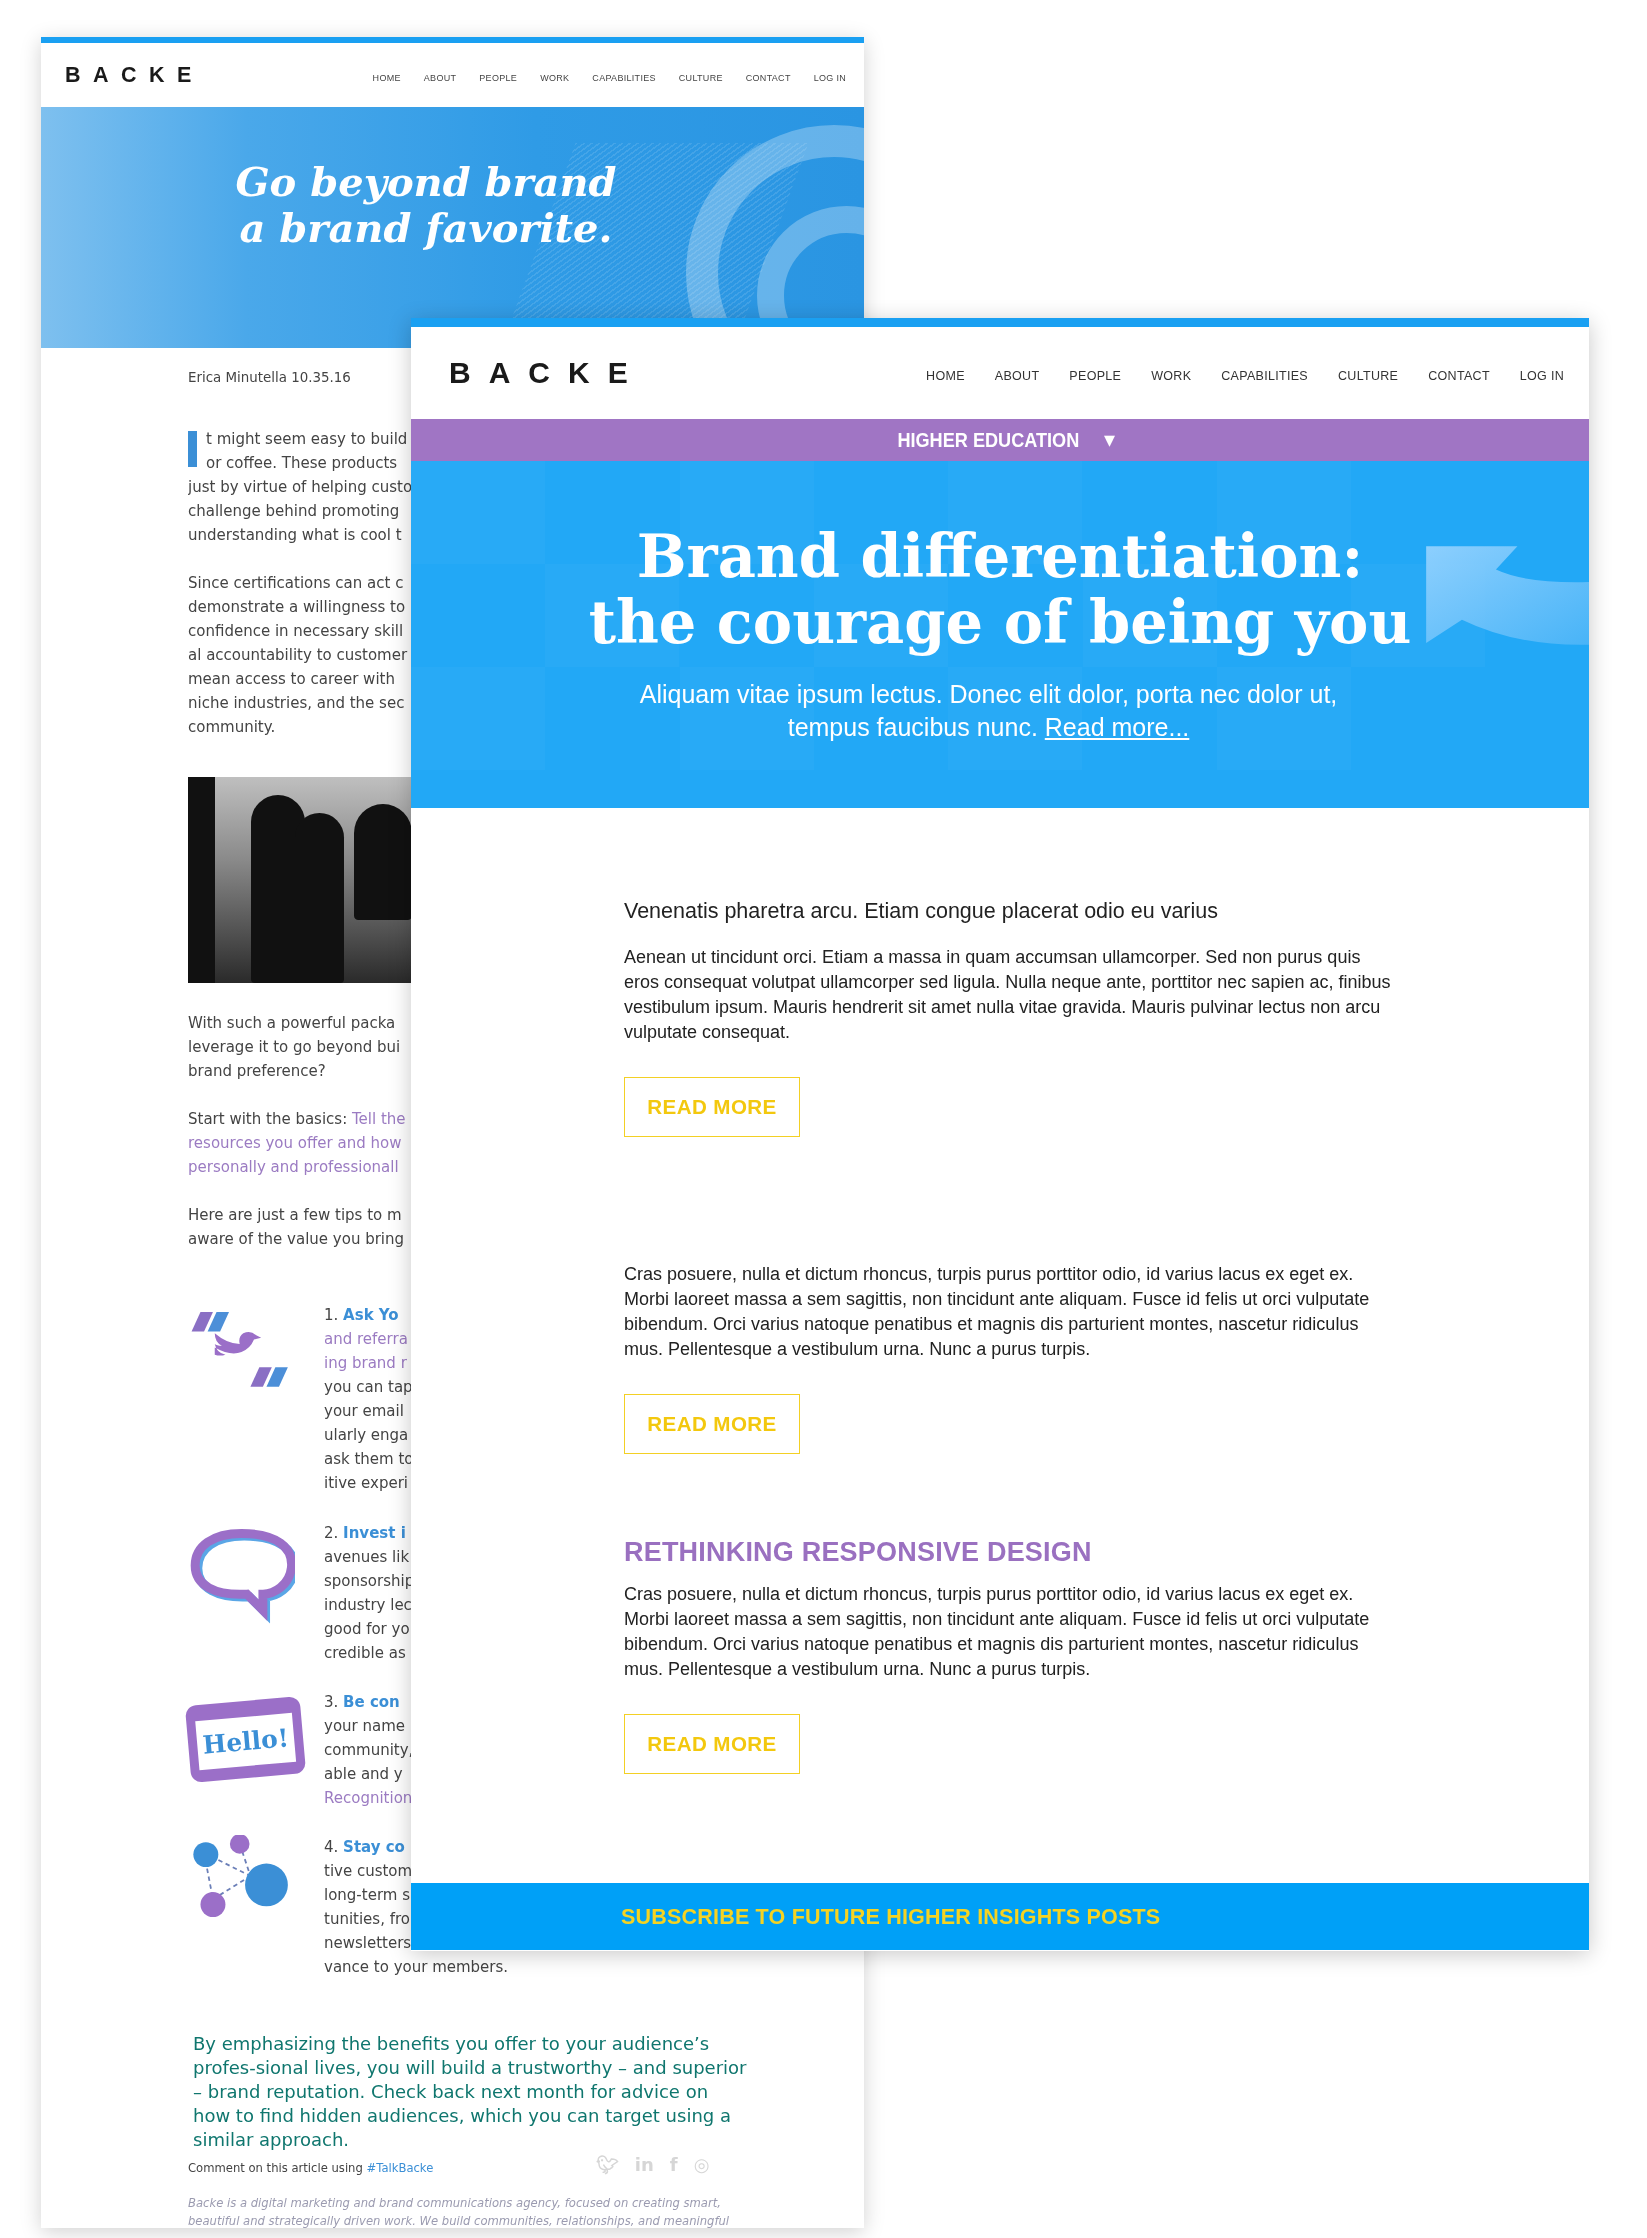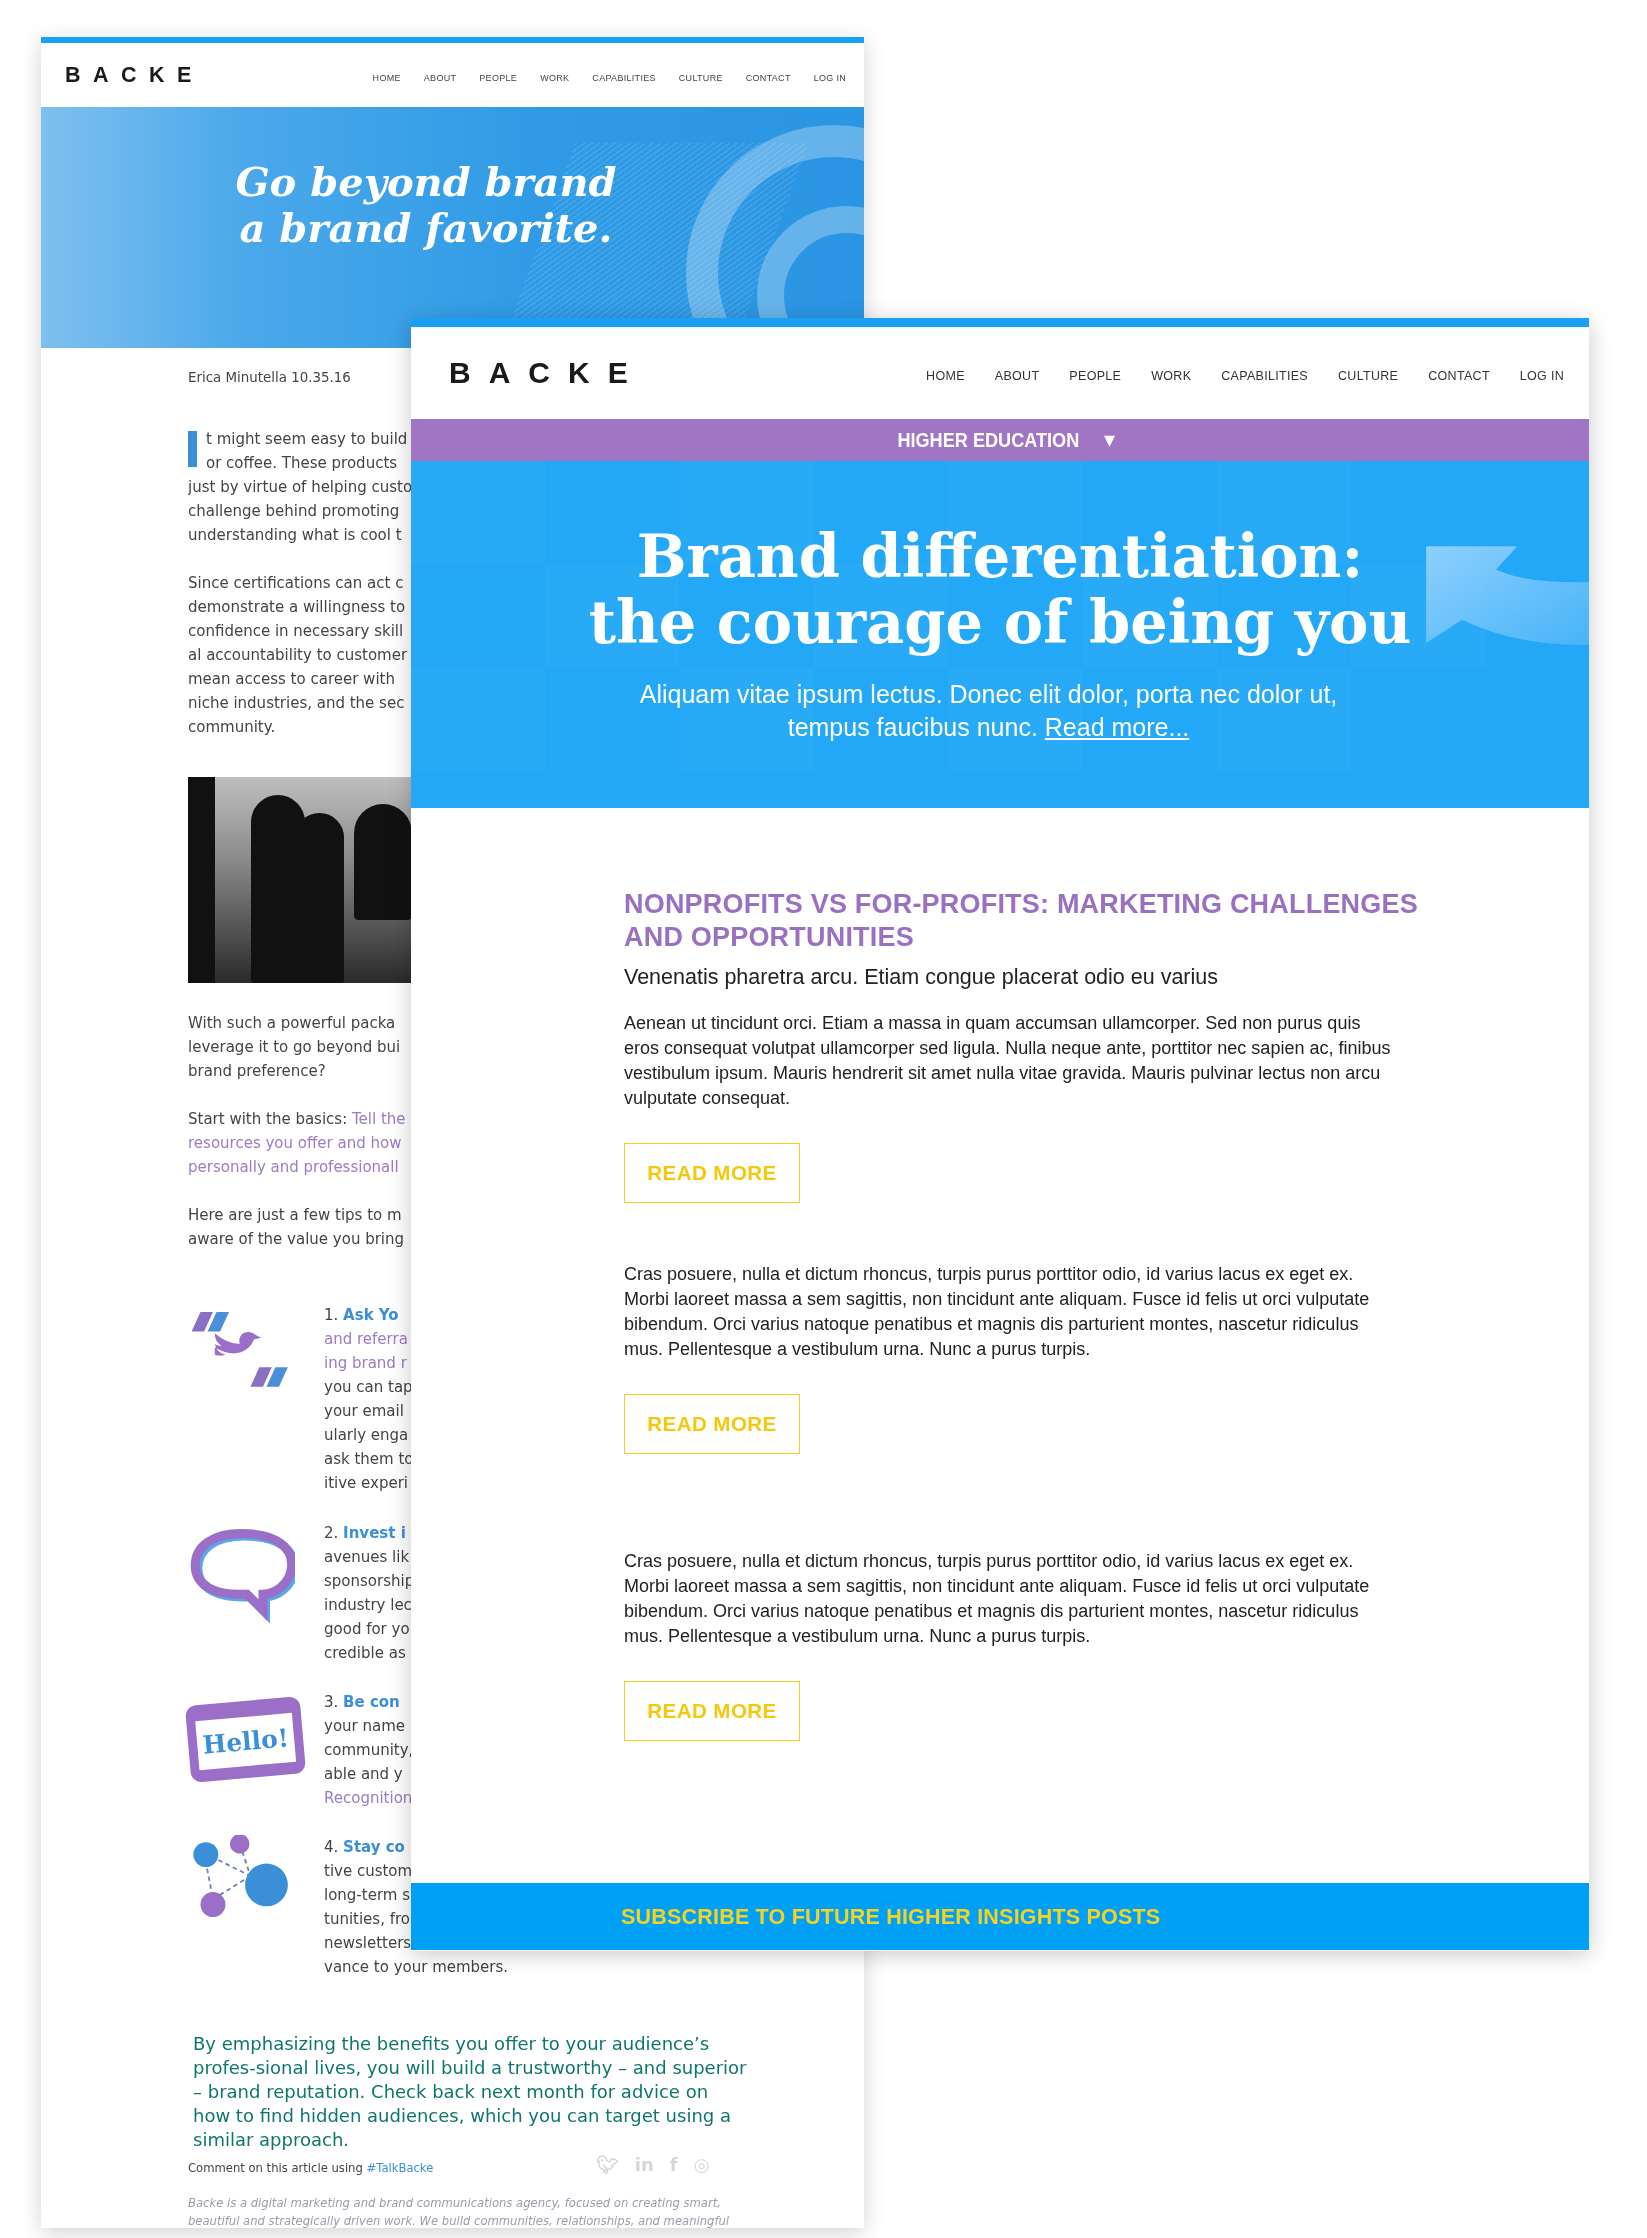--- a/index.html
+++ b/index.html
@@ -311,32 +311,32 @@
     <div class="front-hero-title">
       <div>Brand differentiation:</div>
       <div>the courage of being you</div>
     </div>
     <div class="front-hero-sub">
       <span>Aliquam vitae ipsum lectus. Donec elit dolor, porta nec dolor ut, tempus faucibus nunc. </span><a>Read more...</a>
     </div>
   </div>
 
   <div class="article" style="top:570px;">
-    <h2>NONPROFITS VS FOR-PROFITS: MARKETING CHALLENGES AND OPPORTUNITIES</h2>
     <div class="subhead">Venenatis pharetra arcu. Etiam congue placerat odio eu varius</div>
     <div class="body">Aenean ut tincidunt orci. Etiam a massa in quam accumsan ullamcorper. Sed non purus quis eros consequat volutpat ullamcorper sed ligula. Nulla neque ante, porttitor nec sapien ac, finibus vestibulum ipsum. Mauris hendrerit sit amet nulla vitae gravida. Mauris pulvinar lectus non arcu vulputate consequat.</div>
     <div class="read-more">READ MORE</div>
   </div>
 
   <div class="article" style="top:931px;">
     <div class="body tight">Cras posuere, nulla et dictum rhoncus, turpis purus porttitor odio, id varius lacus ex eget ex. Morbi laoreet massa a sem sagittis, non tincidunt ante aliquam. Fusce id felis ut orci vulputate bibendum. Orci varius natoque penatibus et magnis dis parturient montes, nascetur ridiculus mus. Pellentesque a vestibulum urna. Nunc a purus turpis.</div>
     <div class="read-more">READ MORE</div>
   </div>
 
   <div class="article" style="top:1218px;">
+    <h2>RETHINKING RESPONSIVE DESIGN</h2>
     <div class="body tight">Cras posuere, nulla et dictum rhoncus, turpis purus porttitor odio, id varius lacus ex eget ex. Morbi laoreet massa a sem sagittis, non tincidunt ante aliquam. Fusce id felis ut orci vulputate bibendum. Orci varius natoque penatibus et magnis dis parturient montes, nascetur ridiculus mus. Pellentesque a vestibulum urna. Nunc a purus turpis.</div>
     <div class="read-more">READ MORE</div>
   </div>
 
   <div class="subscribe-bar">
     <span class="label">SUBSCRIBE TO FUTURE HIGHER INSIGHTS POSTS</span>
   </div>
 </div>
 
 

